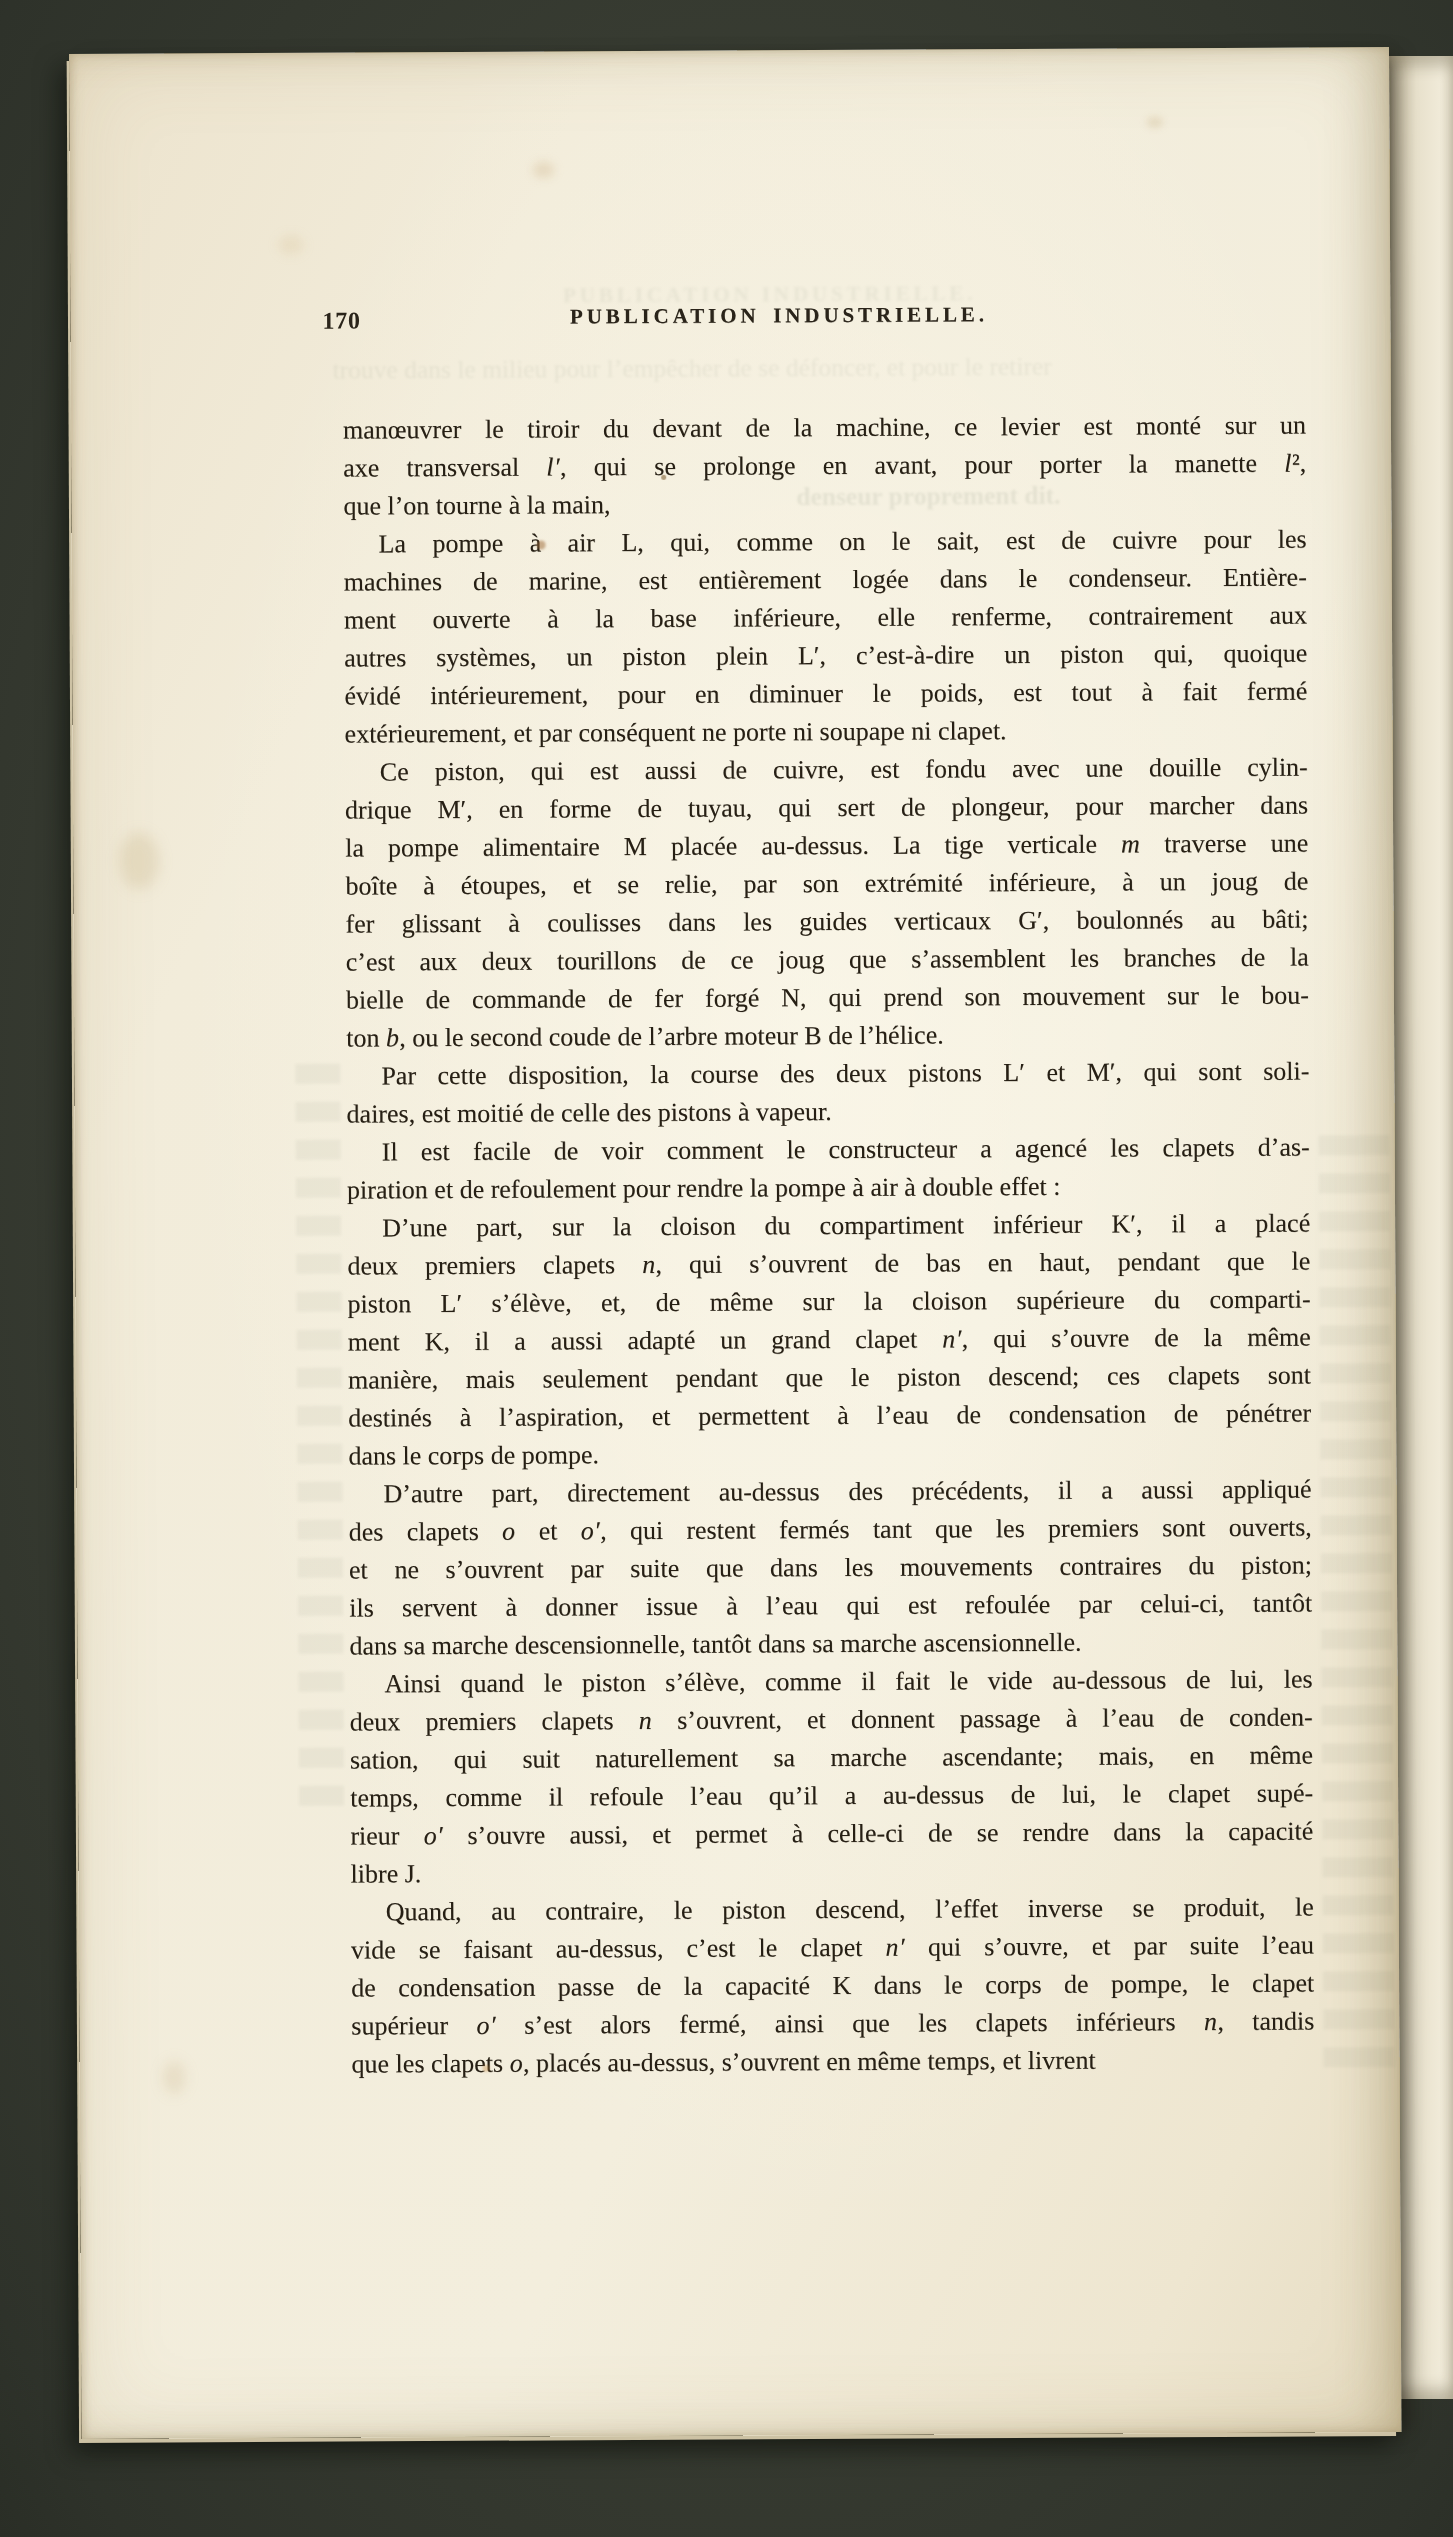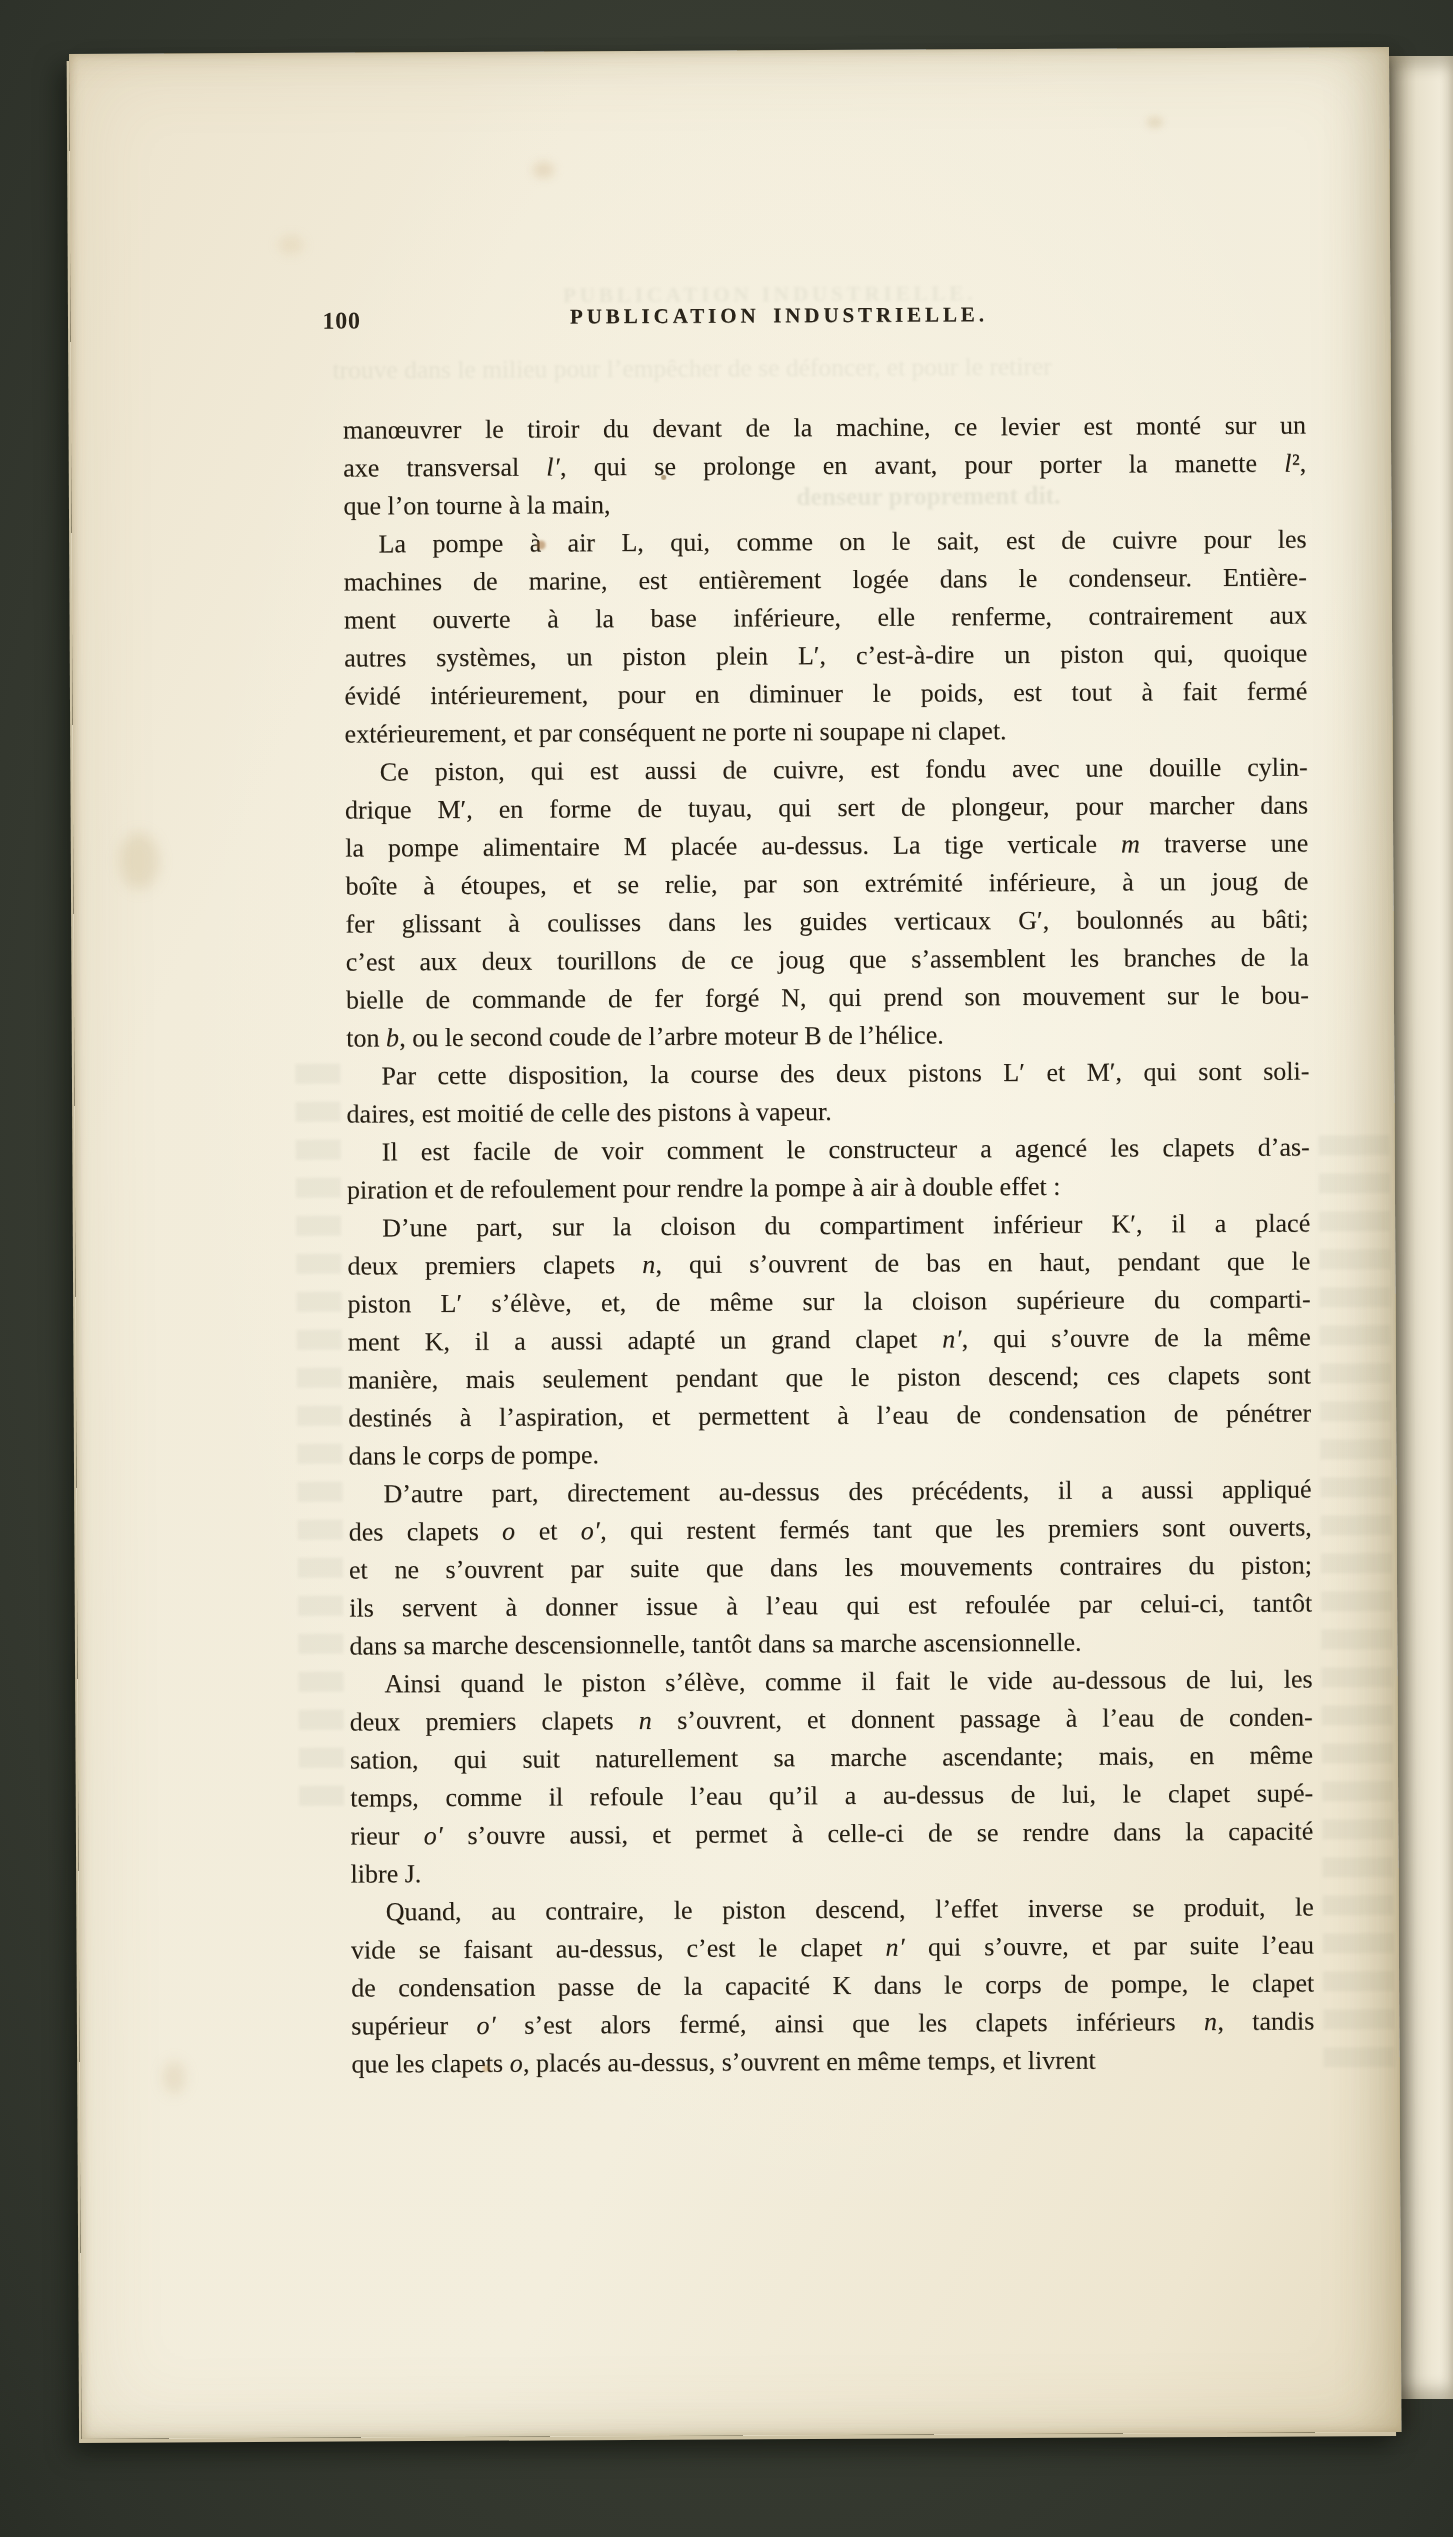--- a/index.html
+++ b/index.html
@@ -105,21 +105,21 @@
 
   <div class="page">
 
     <div class="ghost ghost-title">PUBLICATION INDUSTRIELLE.</div>
     <div class="ghost ghost-a">trouve dans le milieu pour l’empêcher de se défoncer, et pour le retirer</div>
     <div class="ghost ghost-b">denseur proprement dit.</div>
     <div class="ghost-col right"></div>
     <div class="ghost-col left"></div>
 
     <div class="header-row">
-      <span class="page-number">100</span>
+      <span class="page-number">170</span>
       <span class="running-title">PUBLICATION INDUSTRIELLE.</span>
     </div>
 
     <div class="body-text">
         <div class="line just">manœuvrer le tiroir du devant de la machine, ce levier est monté sur un</div>
         <div class="line just">axe transversal <i>l′</i>, qui se prolonge en avant, pour porter la manette <i>l</i>²,</div>
         <div class="line">que l’on tourne à la main,</div>
         <div class="line indent just">La pompe à air L, qui, comme on le sait, est de cuivre pour les</div>
         <div class="line just">machines de marine, est entièrement logée dans le condenseur. Entière-</div>
         <div class="line just">ment ouverte à la base inférieure, elle renferme, contrairement aux</div>

